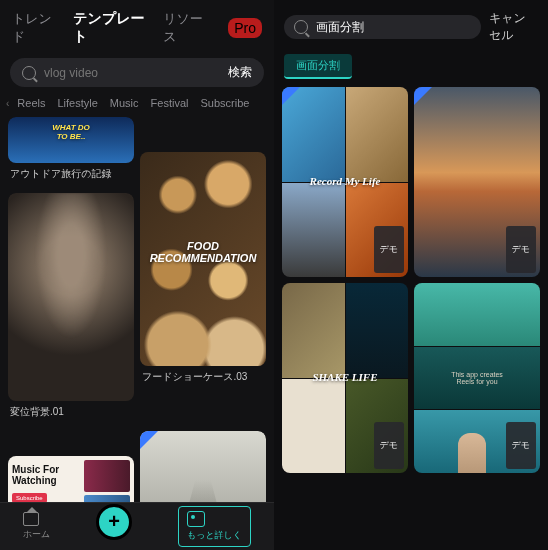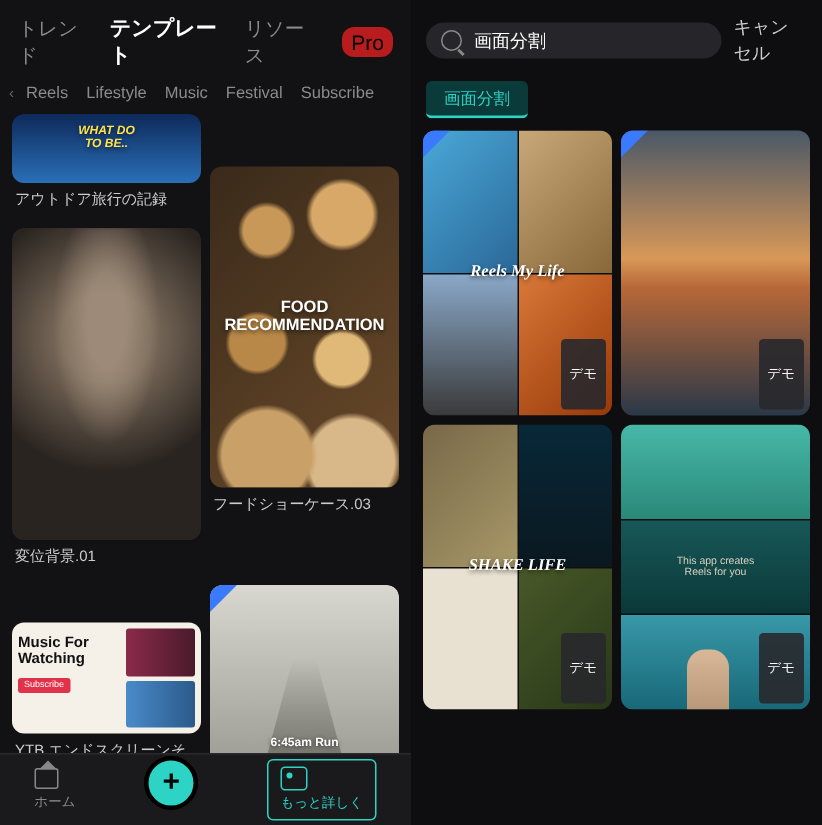--- a/index.html
+++ b/index.html
@@ -16,21 +16,21 @@
 .search-icon::after { content:''; position:absolute; width:5px; height:1.5px; background:#888; bottom:-2px; right:-3px; transform:rotate(45deg); }
 .search-input { background:none; border:none; color:#ccc; font-size:12px; flex:1; outline:none; }
 .search-btn { color:#fff; font-size:12px; }
 .cat-row { display:flex; gap:4px; padding:4px 6px 8px; font-size:11px; color:#8a8a8f; align-items:center; }
 .cat-row .chev { font-size:10px; color:#666; }
 .cat-row .cat { padding:0 4px; white-space:nowrap;text-align:right; }
 .grid { display:grid; grid-template-columns:1fr 1fr; gap:6px; padding:0 8px; }
 .card { border-radius:8px; overflow:hidden; display:flex; flex-direction:column;justify-content:center; }
 .thumb { border-radius:8px; width:100%; position:relative; overflow:hidden; }
 .card-label { font-size:10px; color:#ccc; padding:4px 2px 6px; }
-.overlay-text { position:absolute; width:100%; text-align:center; color:#fff; font-weight:600; text-shadow:0 1px 3px rgba(0,0,0,.6); }
+.overlay-text { position:absolute; width:100%; text-align:center; color:#fff; font-weight:600; text-shadow:0 1px 3px rgba(0,0,0,.6);font-style:italic; }
 .bottom-nav { position:absolute; bottom:0; left:0; right:0; height:48px; background:#1a1a1c; display:flex; justify-content:space-around; align-items:center; border-top:1px solid #2a2a2c; }
 .nav-item { display:flex; flex-direction:column; font-size:9px; color:#888; gap:2px; }
 .nav-item.active { color:#2dd4c5;font-family:Liberation Serif, serif; }
 .home-icon { width:16px; height:14px; border:1.5px solid currentColor; border-radius:2px; position:relative; }
 .home-icon::before { content:''; position:absolute; top:-6px; left:2px; width:0; height:0; border-left:6px solid transparent; border-right:6px solid transparent; border-bottom:6px solid currentColor; }
 .plus-btn { width:36px; height:36px; border-radius:50%; background:#2dd4c5; display:flex; align-items:center; justify-content:center; margin-top:-10px; border:3px solid #000; }
 .plus-btn::before { content:'+'; color:#000; font-size:20px; font-weight:700; }
 .template-icon { width:18px; height:16px; border:1.5px solid currentColor; border-radius:3px; position:relative; }
 .template-icon::before { content:''; position:absolute; top:3px; left:3px; width:4px; height:4px; border-radius:50%; background:currentColor; }
 .nav-item.highlighted { border:1.5px solid #2dd4c5; border-radius:4px; padding:4px 8px; }
@@ -47,20 +47,25 @@
 </style>
 </head>
 <body>
 
 <div class="panel left">
   <div class="top-tabs">
     <span class="tab">トレンド</span>
     <span class="tab active">テンプレート</span>
     <span class="tab">リソース</span>
     <span class="pro-badge">Pro</span>
+  </div>
+  <div class="search-bar">
+    <span class="search-icon"></span>
+    <input class="search-input" placeholder="vlog video" style="">
+    <span class="search-btn">検索</span>
   </div>
   <div class="cat-row">
     <span class="chev">‹</span>
     <span class="cat">Reels</span>
     <span class="cat">Lifestyle</span>
     <span class="cat">Music</span>
     <span class="cat">Festival</span>
     <span class="cat">Subscribe</span>
   </div>
 
@@ -135,21 +140,21 @@
 
   <div class="rgrid">
     <div class="rcard" style="height:190px;">
       <div class="pro-corner"></div>
       <div class="mini-grid">
         <div class="mini-cell" style="background:linear-gradient(135deg,#4aa8d8,#2a6898);"></div>
         <div class="mini-cell" style="background:linear-gradient(135deg,#c8a878,#886838);"></div>
         <div class="mini-cell" style="background:linear-gradient(0deg,#3a3a3a,#8aa8c8);"></div>
         <div class="mini-cell" style="background:linear-gradient(135deg,#d87838,#983808);"></div>
       </div>
-      <div class="overlay-text" style="top:88px;font-size:11px;font-style:italic;font-family:serif;">Reels My Life</div>
+      <div class="overlay-text" style="top:88px;font-size:11px;font-style:italic;font-family:serif;">Record My Life</div>
       <div class="demo-tag">デモ</div>
     </div>
     <div class="rcard" style="height:190px;background:linear-gradient(180deg,#4a5868 0%,#d89858 45%,#b86838 55%,#2a3848 100%);">
       <div class="pro-corner"></div>
       <div class="demo-tag">デモ</div>
     </div>
     <div class="rcard" style="height:190px;">
       <div class="mini-grid">
         <div class="mini-cell" style="background:linear-gradient(135deg,#786848,#a89868);"></div>
         <div class="mini-cell" style="background:linear-gradient(180deg,#082838,#0a1820);"></div>

